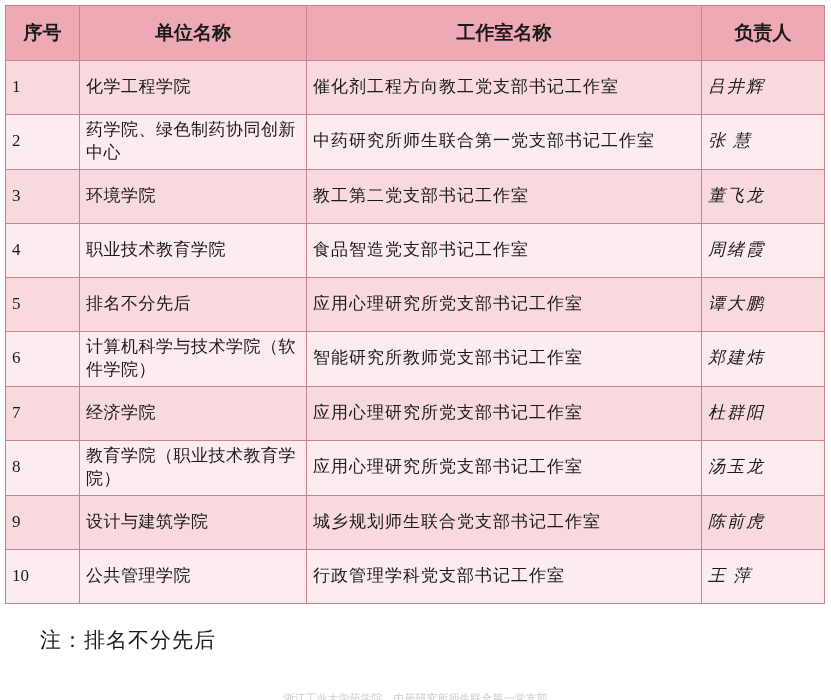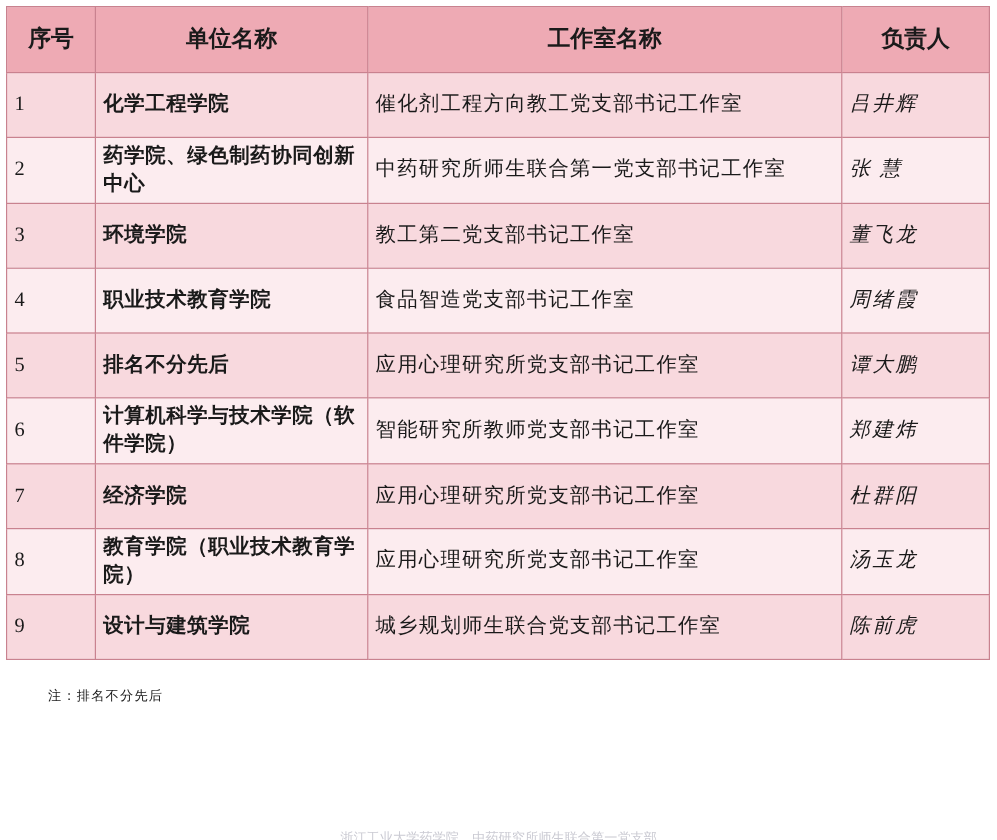--- a/index.html
+++ b/index.html
@@ -52,27 +52,27 @@
   }
   table.roster tbody td {
     height: 54px;
   }
   col.c-index { width: 74px; }
   col.c-unit  { width: 227px; }
   col.c-studio{ width: 395px; }
   col.c-leader{ width: 123px; }
 
   td.idx { font-size: 17px; }
-  td.unit { letter-spacing: 0.5px; font-weight: bold; }
+  td.unit { letter-spacing: 0.5px; }
   td.studio { letter-spacing: 1px; }
   td.leader { letter-spacing: 2px; font-style: italic; }
 
   .note {
     margin: 22px 0 0 40px;
-    font-size: 11px;
+    font-size: 21px;
     color: #1a1a1a;
     letter-spacing: 1px;
   }
   .footer-watermark {
     position: absolute;
     left: 0;
     bottom: 0;
     width: 831px;
     height: 14px;
     overflow: hidden;
@@ -151,20 +151,26 @@
         <td class="unit">教育学院（职业技术教育学院）</td>
         <td class="studio">应用心理研究所党支部书记工作室</td>
         <td class="leader">汤玉龙</td>
       </tr>
       <tr class="odd">
         <td class="idx">9</td>
         <td class="unit">设计与建筑学院</td>
         <td class="studio">城乡规划师生联合党支部书记工作室</td>
         <td class="leader">陈前虎</td>
       </tr>
+      <tr class="even">
+        <td class="idx">10</td>
+        <td class="unit">公共管理学院</td>
+        <td class="studio">行政管理学科党支部书记工作室</td>
+        <td class="leader">王 萍</td>
+      </tr>
     </tbody>
   </table>
 
   <div class="note">注：排名不分先后</div>
 
   <div class="footer-watermark">浙江工业大学药学院、中药研究所师生联合第一党支部</div>
 
 </div>
 
 </body></html>

